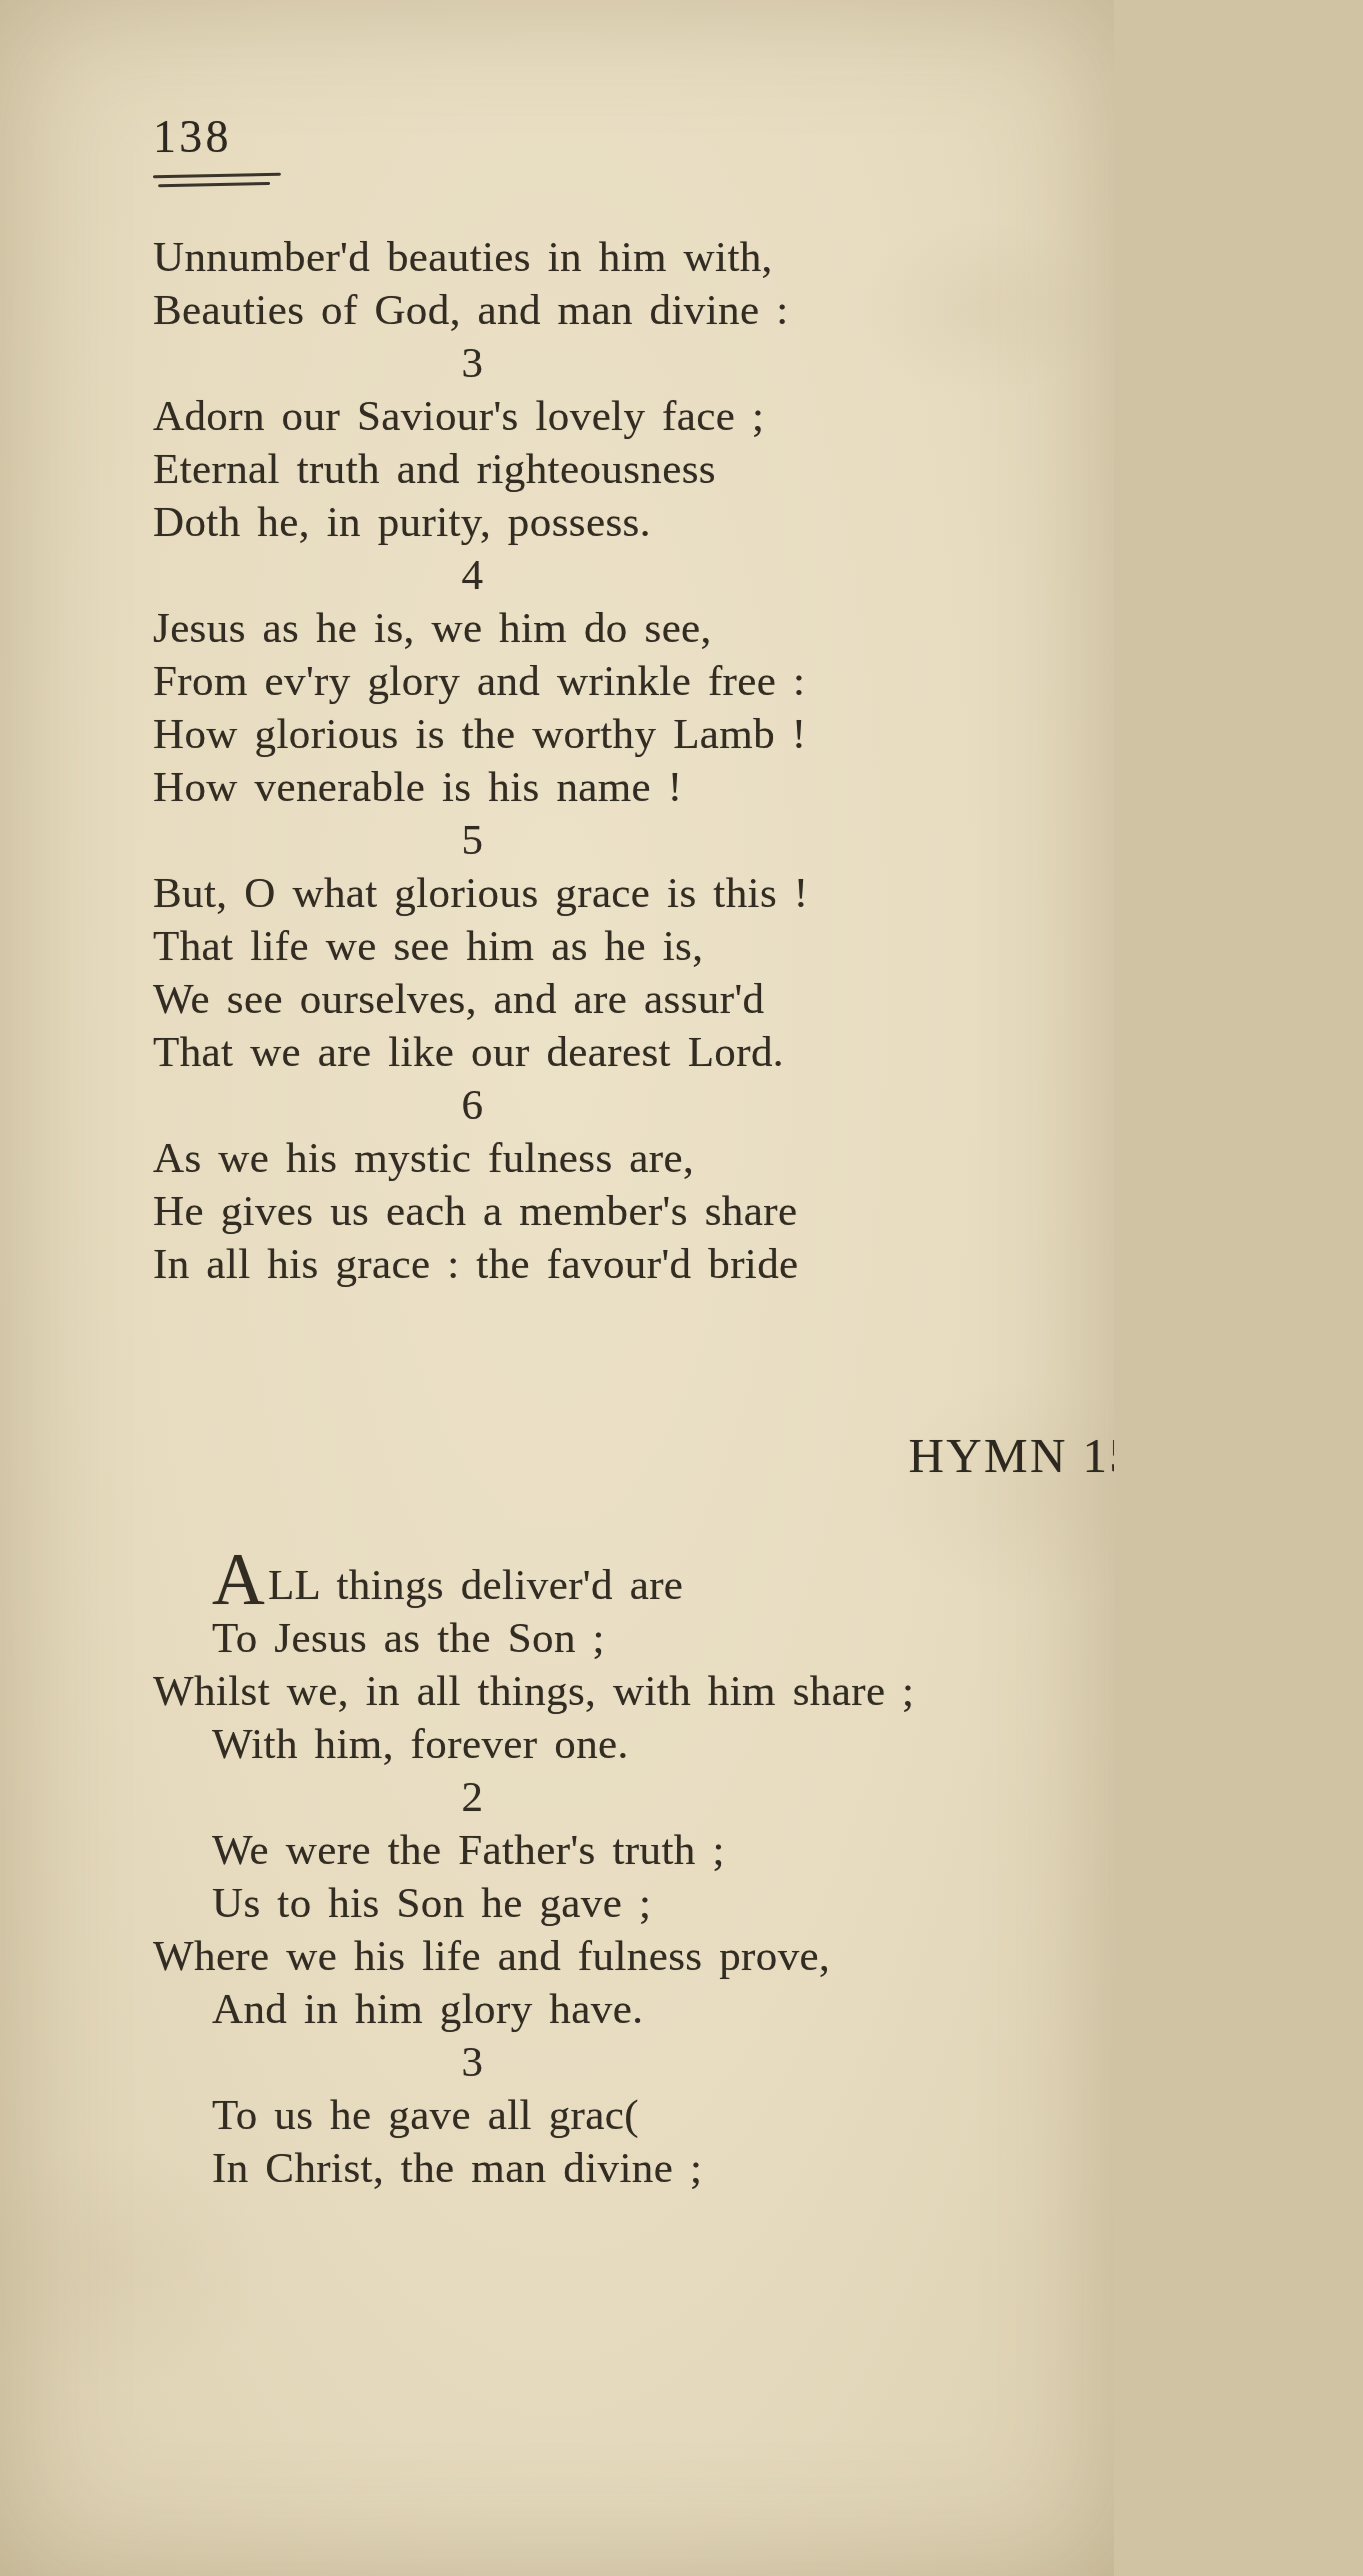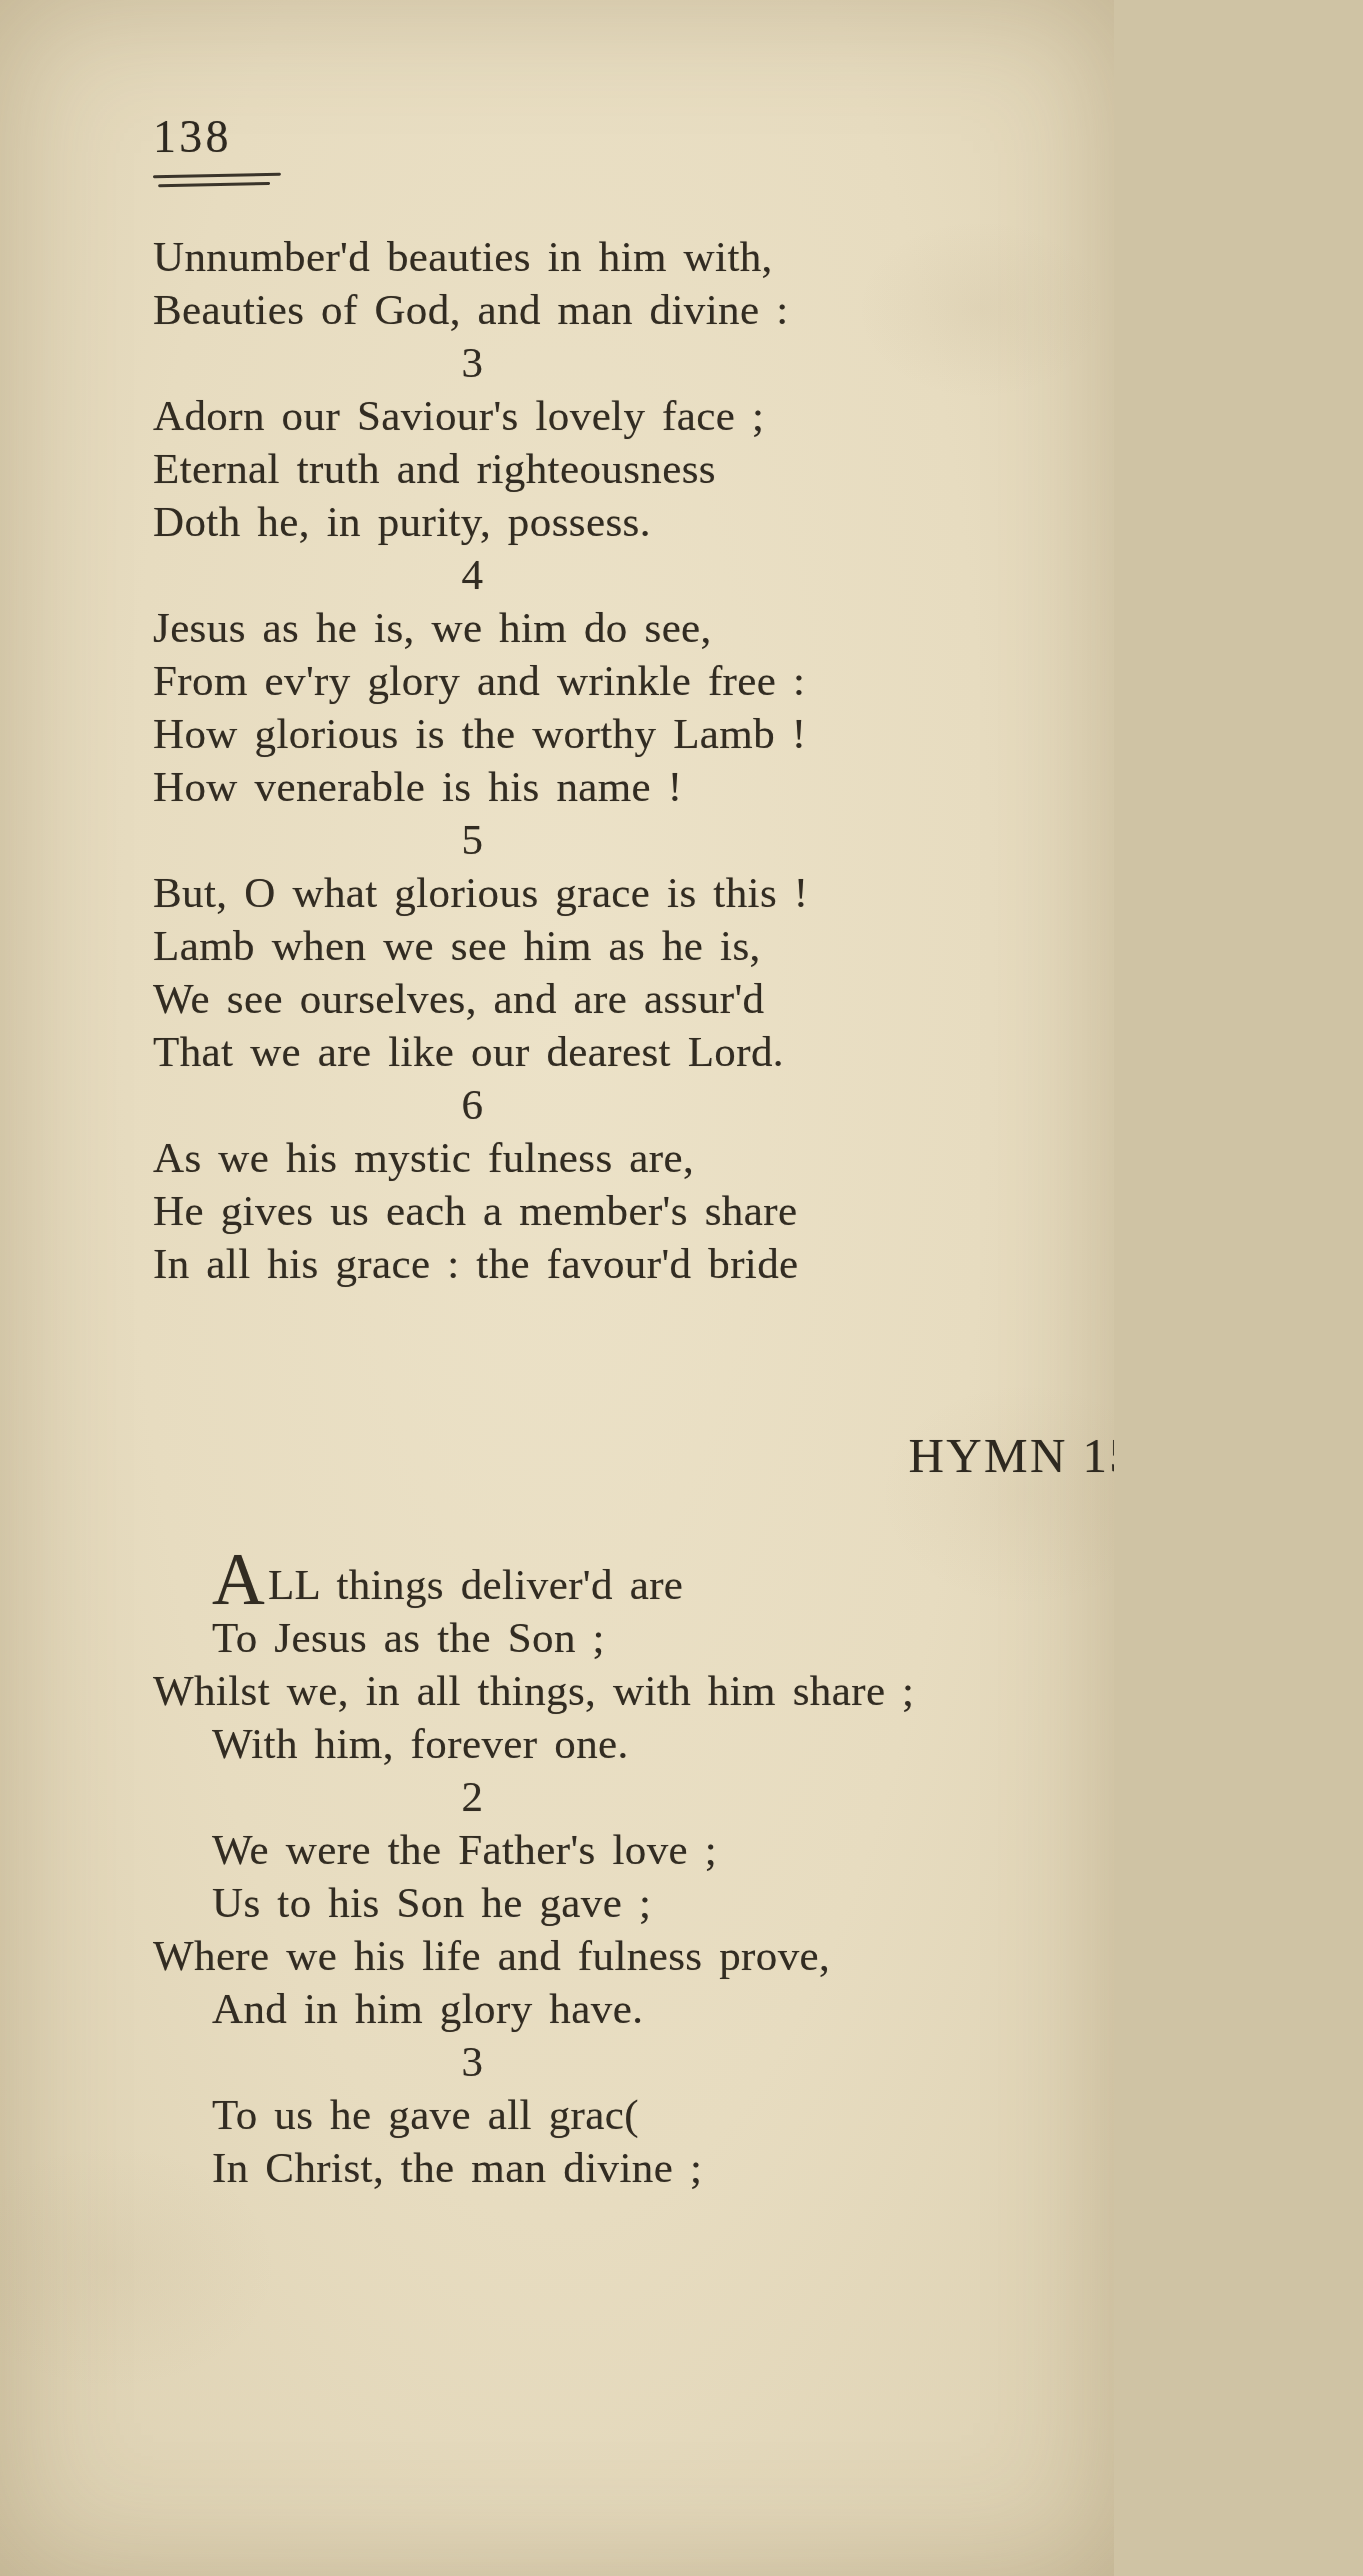--- a/index.html
+++ b/index.html
@@ -116,21 +116,21 @@
     <p class="line">Doth he, in purity, possess.</p>
 
     <p class="stanza-num">4</p>
     <p class="line">Jesus as he is, we him do see,</p>
     <p class="line">From ev'ry glory and wrinkle free :</p>
     <p class="line">How glorious is the worthy Lamb !</p>
     <p class="line">How venerable is his name !</p>
 
     <p class="stanza-num">5</p>
     <p class="line">But, O what glorious grace is this !</p>
-    <p class="line">Lamb when we see him as he is,</p>
+    <p class="line">That life we see him as he is,</p>
     <p class="line">We see ourselves, and are assur'd</p>
     <p class="line">That we are like our dearest Lord.</p>
 
     <p class="stanza-num">6</p>
     <p class="line">As we his mystic fulness are,</p>
     <p class="line">He gives us each a member's share</p>
     <p class="line">In all his grace : the favour'd bride</p>
   </section>
 
   <h2 class="hymn-heading">
@@ -138,21 +138,21 @@
     <span class="meter">S. M.</span>
   </h2>
 
   <section class="column hymn152">
     <p class="line indent"><span class="dropcap">A</span><span>LL things deliver'd are</span></p>
     <p class="line indent">To Jesus as the Son ;</p>
     <p class="line">Whilst we, in all things, with him share ;</p>
     <p class="line indent">With him, forever one.</p>
 
     <p class="stanza-num">2</p>
-    <p class="line indent">We were the Father's love ;</p>
+    <p class="line indent">We were the Father's truth ;</p>
     <p class="line indent">Us to his Son he gave ;</p>
     <p class="line">Where we his life and fulness prove,</p>
     <p class="line indent">And in him glory have.</p>
 
     <p class="stanza-num">3</p>
     <p class="line indent">To us he gave all grac(</p>
     <p class="line indent">In Christ, the man divine ;</p>
   </section>
 
 </div>

